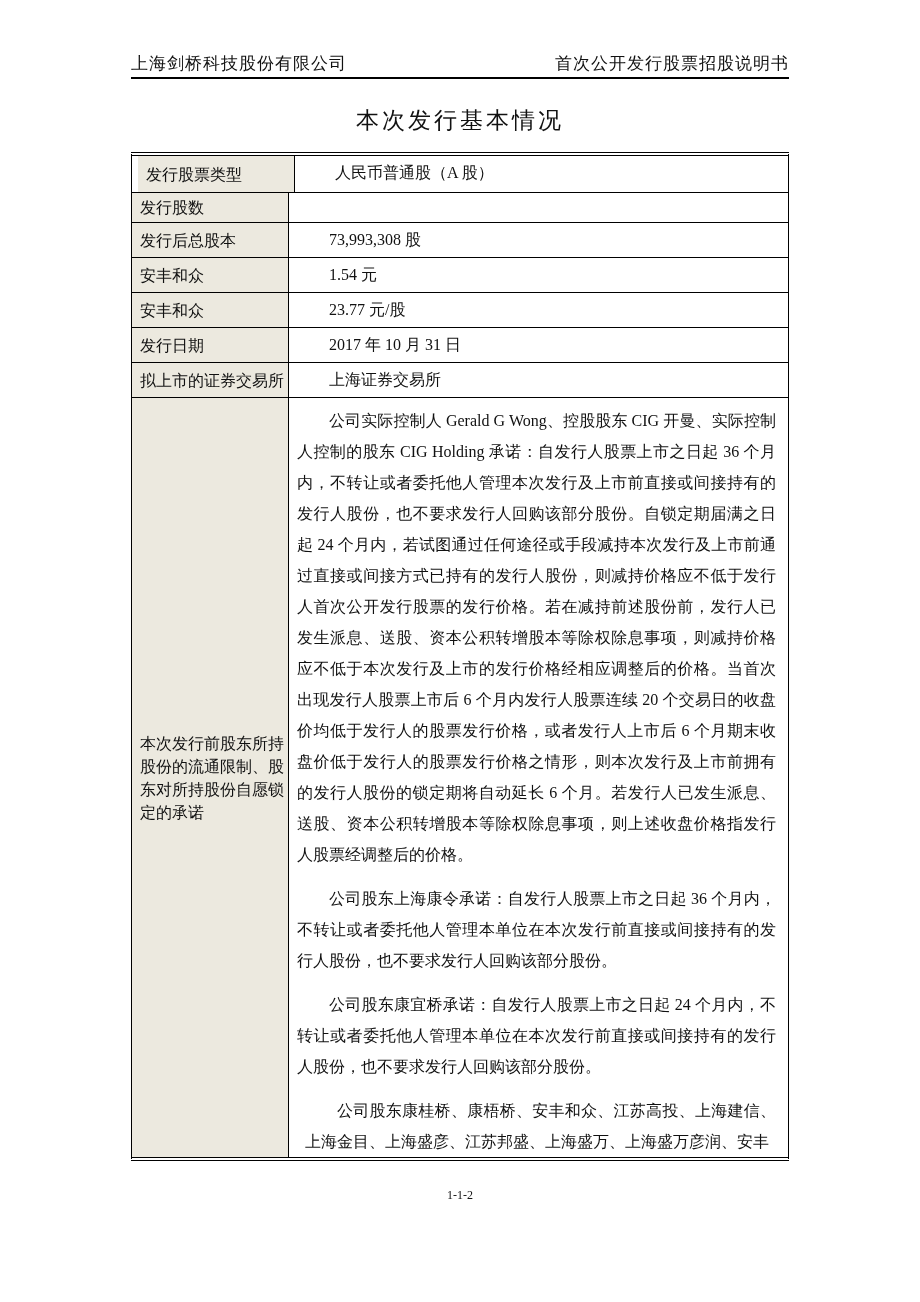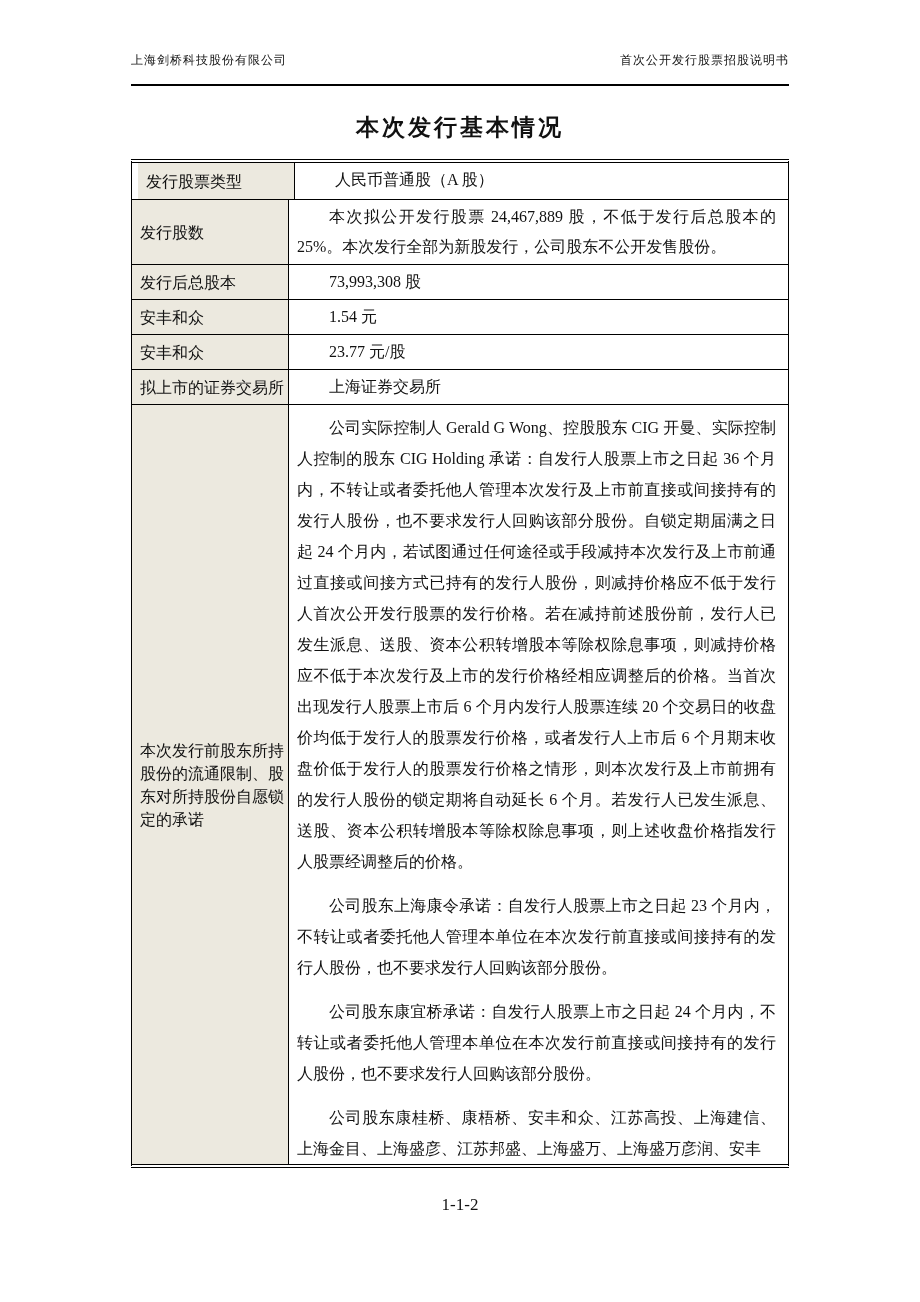--- a/index.html
+++ b/index.html
@@ -11,28 +11,28 @@
   html,body{margin:0;padding:0;}
   body{
     width:920px;height:1302px;
     background:#ffffff;
     color:var(--text);
     font-family:"Liberation Serif","DejaVu Serif",serif;
   }
   .content{width:658px;margin:0 auto;}
   .header{
     display:flex;justify-content:space-between;align-items:flex-end;
-    padding-top:52px;padding-bottom:15px;
+    padding-top:52px;padding-bottom:2px;
     border-bottom:2px solid var(--border);
-    font-size:12px;letter-spacing:1px;
+    font-size:17px;letter-spacing:1px;
   }
   .title{
     margin:26px 0 16px 0;
     text-align:center;
-    font-size:23px;font-weight:700;letter-spacing:3px;
+    font-size:23px;font-weight:400;letter-spacing:3px;
   }
   .table{
     border-left:1px solid var(--border);
     border-right:1px solid var(--border);
     border-top:4px double var(--border);
     border-bottom:4px double var(--border);
   }
   .t-row{display:flex;align-items:stretch;border-bottom:1px solid var(--border);}
   .t-row:last-child{border-bottom:none;}
   .cell-label{
@@ -52,25 +52,25 @@
   .r0{min-height:37px;padding-left:6px;}
   .r1 .cell-value{line-height:30px;text-indent:2em;text-align:justify;}
   .r-s{min-height:31px;justify-content:center;}
   .r-big .cell-value{padding:7px 12px 0 8px;}
   .r-big p{
     margin:0 0 13px 0;
     text-indent:2em;
     text-align:justify;
     line-height:31px;
   }
-  .r-big p:last-child{margin-bottom:0;}
+  .r-big p:last-child{margin-bottom:0;margin-left:8px;}
   .footer{
     margin-top:27px;
     text-align:center;
-    font-size:17px;
+    font-size:12px;
   }
 </style>
 </head>
 <body>
 
 <div class="content">
 
   <div class="header">
     <span>上海剑桥科技股份有限公司</span>
     <span>首次公开发行股票招股说明书</span>
@@ -80,49 +80,52 @@
 
   <div class="table">
 
     <div class="t-row single r0">
       <div class="cell-label">发行股票类型</div>
       <div class="cell-value">人民币普通股（A 股）</div>
     </div>
 
     <div class="t-row r1">
       <div class="cell-label">发行股数</div>
-      <div class="cell-value">本次拟公开发行股票 24,467,889 股，不低于发行后总股本的25%。本次发行全部为新股发行，公司股东不公开发售股份。</div>
     </div>
 
     <div class="t-row single r-s">
       <div class="cell-label">发行后总股本</div>
       <div class="cell-value">73,993,308 股</div>
     </div>
 
     <div class="t-row single r-s">
       <div class="cell-label">安丰和众</div>
       <div class="cell-value">1.54 元</div>
     </div>
 
     <div class="t-row single r-s">
       <div class="cell-label">安丰和众</div>
       <div class="cell-value">23.77 元/股</div>
     </div>
 
+    <div class="t-row single r-s">
+      <div class="cell-label">发行日期</div>
+      <div class="cell-value">2017 年 10 月 31 日</div>
+    </div>
 
     <div class="t-row single r-s">
       <div class="cell-label">拟上市的证券交易所</div>
       <div class="cell-value">上海证券交易所</div>
     </div>
 
     <div class="t-row r-big">
       <div class="cell-label">本次发行前股东所持股份的流通限制、股东对所持股份自愿锁定的承诺</div>
       <div class="cell-value">
         <p>公司实际控制人 Gerald G Wong、控股股东 CIG 开曼、实际控制人控制的股东 CIG Holding 承诺：自发行人股票上市之日起 36 个月内，不转让或者委托他人管理本次发行及上市前直接或间接持有的发行人股份，也不要求发行人回购该部分股份。自锁定期届满之日起 24 个月内，若试图通过任何途径或手段减持本次发行及上市前通过直接或间接方式已持有的发行人股份，则减持价格应不低于发行人首次公开发行股票的发行价格。若在减持前述股份前，发行人已发生派息、送股、资本公积转增股本等除权除息事项，则减持价格应不低于本次发行及上市的发行价格经相应调整后的价格。当首次出现发行人股票上市后 6 个月内发行人股票连续 20 个交易日的收盘价均低于发行人的股票发行价格，或者发行人上市后 6 个月期末收盘价低于发行人的股票发行价格之情形，则本次发行及上市前拥有的发行人股份的锁定期将自动延长 6 个月。若发行人已发生派息、送股、资本公积转增股本等除权除息事项，则上述收盘价格指发行人股票经调整后的价格。</p>
-        <p>公司股东上海康令承诺：自发行人股票上市之日起 23 个月内，不转让或者委托他人管理本单位在本次发行前直接或间接持有的发行人股份，也不要求发行人回购该部分股份。</p>
+        <p>公司股东上海康令承诺：自发行人股票上市之日起 36 个月内，不转让或者委托他人管理本单位在本次发行前直接或间接持有的发行人股份，也不要求发行人回购该部分股份。</p>
         <p>公司股东康宜桥承诺：自发行人股票上市之日起 24 个月内，不转让或者委托他人管理本单位在本次发行前直接或间接持有的发行人股份，也不要求发行人回购该部分股份。</p>
         <p>公司股东康桂桥、康梧桥、安丰和众、江苏高投、上海建信、上海金目、上海盛彦、江苏邦盛、上海盛万、上海盛万彦润、安丰</p>
       </div>
     </div>
 
   </div>
 
   <div class="footer">
     <span>1-1-2</span>
   </div>

